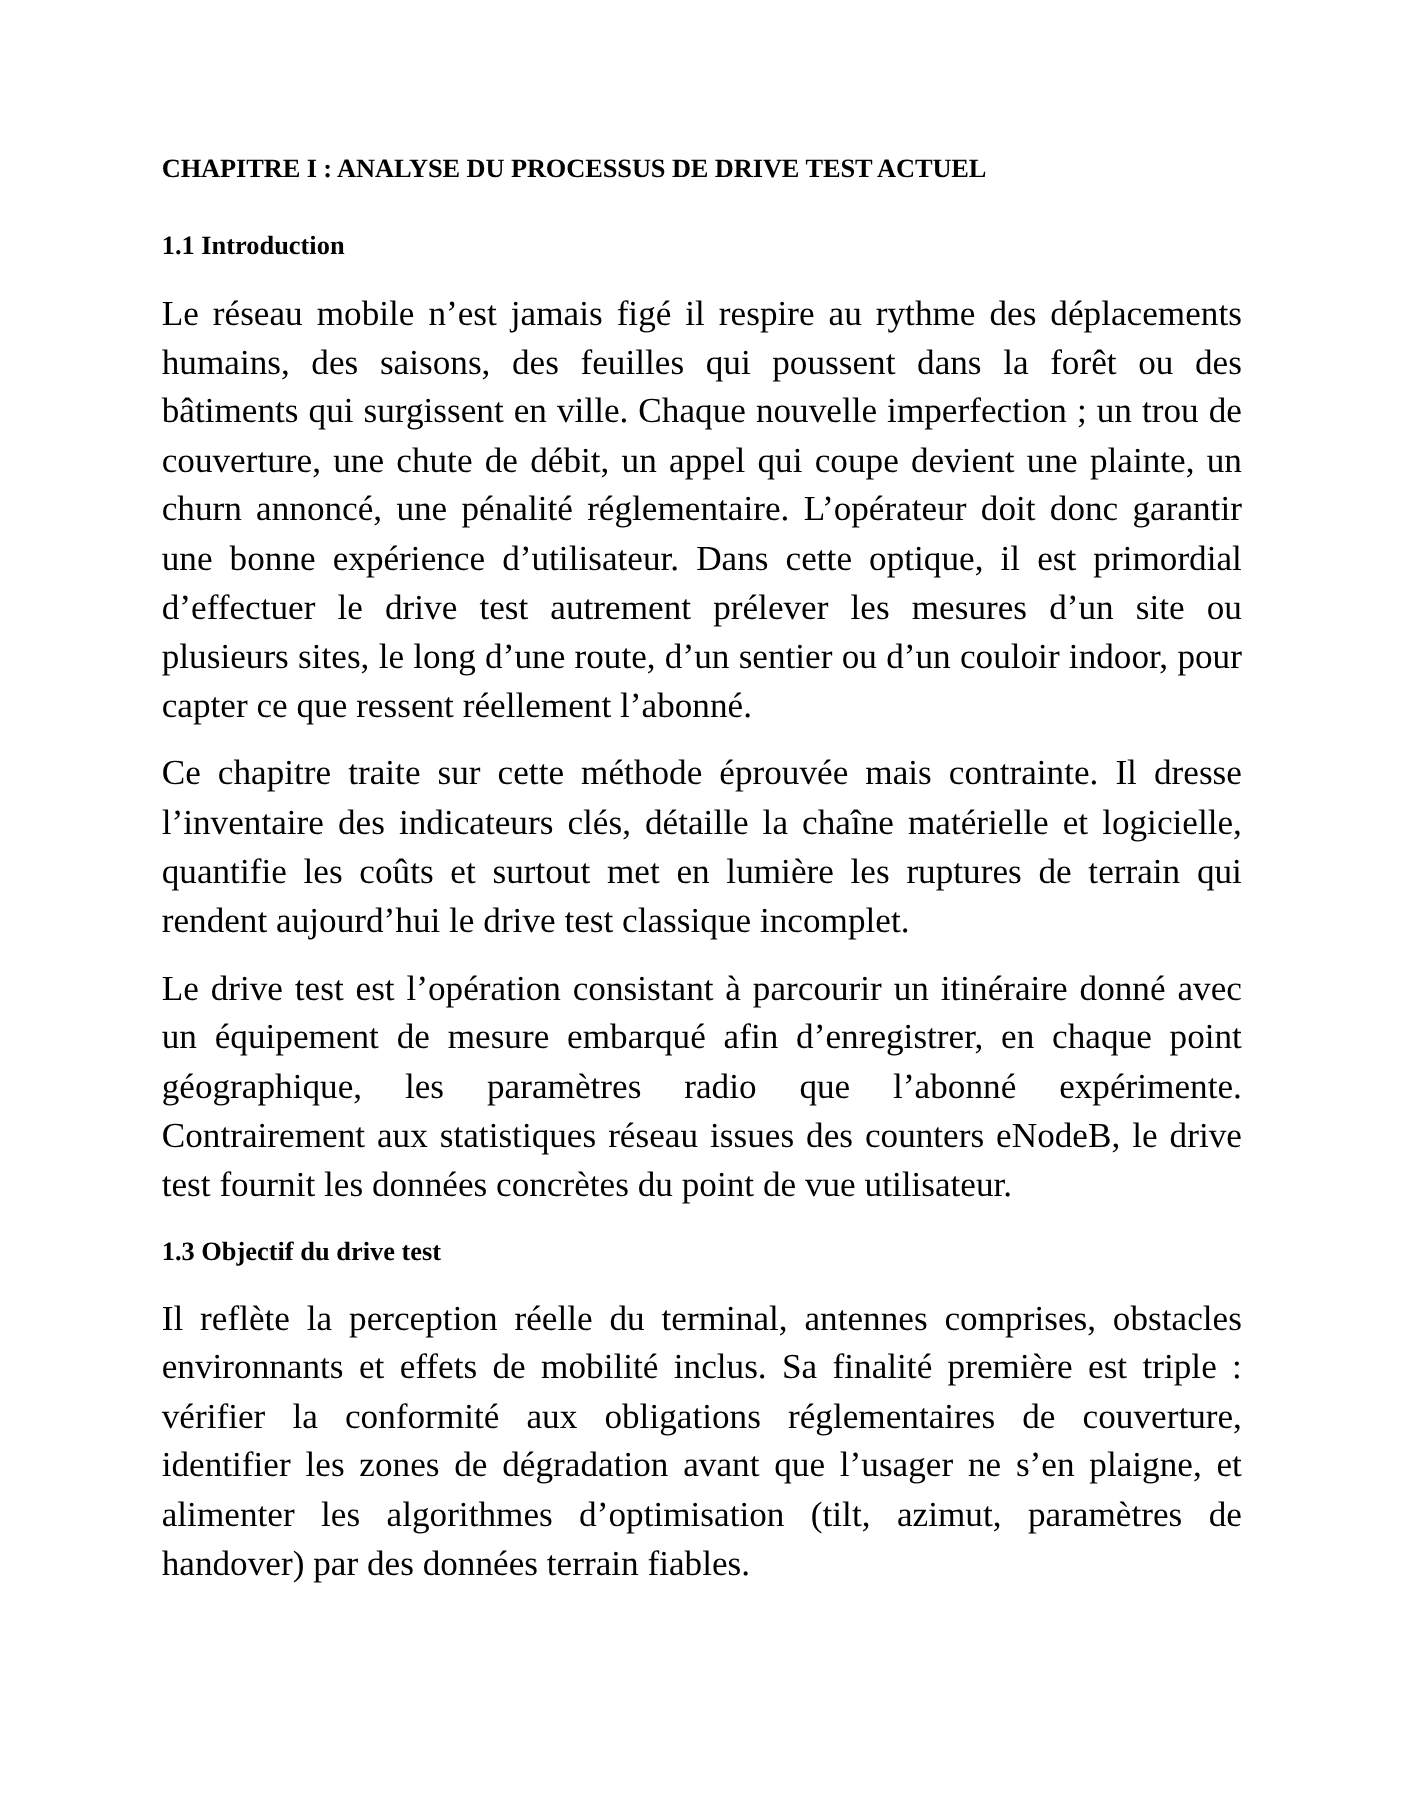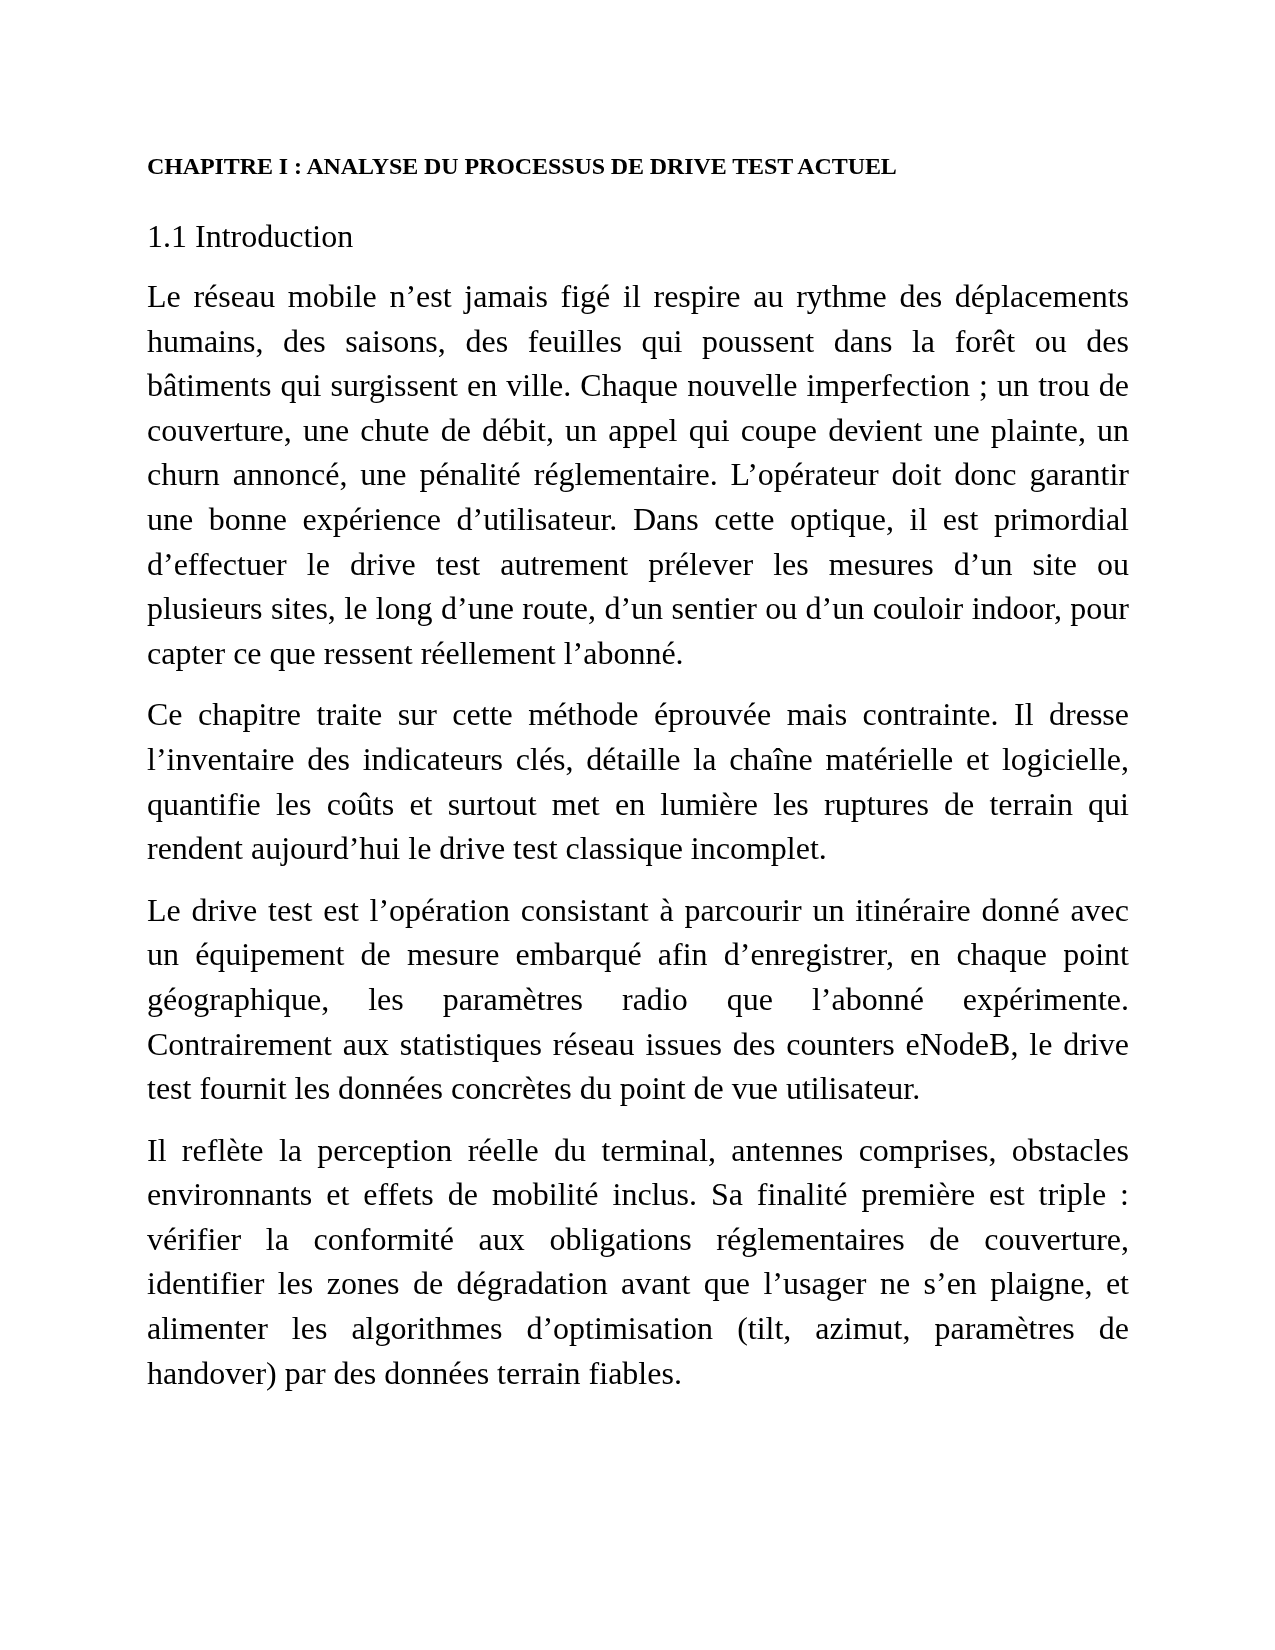--- a/index.html
+++ b/index.html
@@ -1,34 +1,34 @@
 <!DOCTYPE html>
 <html><head>
 <meta charset="utf-8">
 <style>
   html, body { margin: 0; padding: 0; background: #ffffff; }
   body { width: 1275px; height: 1650px; position: relative; overflow: hidden; }
   .page {
     position: absolute;
     left: 147px;
-    top: 144px;
+    top: 132px;
     width: 982px;
     font-family: "Liberation Serif", "DejaVu Serif", serif;
     color: #000000;
   }
   h1 {
     font-size: 24px;
     font-weight: bold;
     margin: 0 0 26px 0;
     line-height: 44px;
     letter-spacing: -0.1px;
   }
   h2 {
-    font-size: 32px;
-    font-weight: normal;
+    font-size: 24px;
+    font-weight: bold;
     margin: 0 0 16px 0;
     line-height: 44px;
   }
   p {
     font-size: 32px;
     line-height: 44.6px;
     margin: 0 0 17px 0;
     text-align: justify;
     text-align-last: left;
   }
@@ -43,15 +43,16 @@
     <h2>1.1 Introduction</h2>
     <p>Le réseau mobile n’est jamais figé il respire au rythme des déplacements humains, des saisons, des feuilles qui poussent dans la forêt ou des bâtiments qui surgissent en ville. Chaque nouvelle imperfection ; un trou de couverture, une chute de débit, un appel qui coupe devient une plainte, un churn annoncé, une pénalité réglementaire. L’opérateur doit donc garantir une bonne expérience d’utilisateur.  Dans cette optique, il est primordial d’effectuer le drive test autrement prélever les mesures d’un site ou plusieurs sites, le long d’une route, d’un sentier ou d’un couloir indoor, pour capter ce que ressent réellement l’abonné.</p>
     <p>Ce chapitre traite sur cette méthode éprouvée mais contrainte. Il dresse l’inventaire des indicateurs clés, détaille la chaîne matérielle et logicielle, quantifie les coûts et surtout met en lumière les ruptures de terrain qui rendent aujourd’hui le drive test classique incomplet.</p>
   </section>
 
   <section>
     <p>Le drive test est l’opération consistant à parcourir un itinéraire donné avec un équipement de mesure embarqué afin d’enregistrer, en chaque point géographique, les paramètres radio que l’abonné expérimente. Contrairement aux statistiques réseau issues des counters eNodeB, le drive test fournit les données concrètes du point de vue utilisateur.</p>
   </section>
 
   <section>
+    <h2>1.3 Objectif du drive test</h2>
     <p>Il reflète la perception réelle du terminal, antennes comprises, obstacles environnants et effets de mobilité inclus. Sa finalité première est triple : vérifier la conformité aux obligations réglementaires de couverture, identifier les zones de dégradation avant que l’usager ne s’en plaigne, et alimenter les algorithmes d’optimisation (tilt, azimut, paramètres de handover) par des données terrain fiables.</p>
   </section>
 </div>
 
 </body></html>

